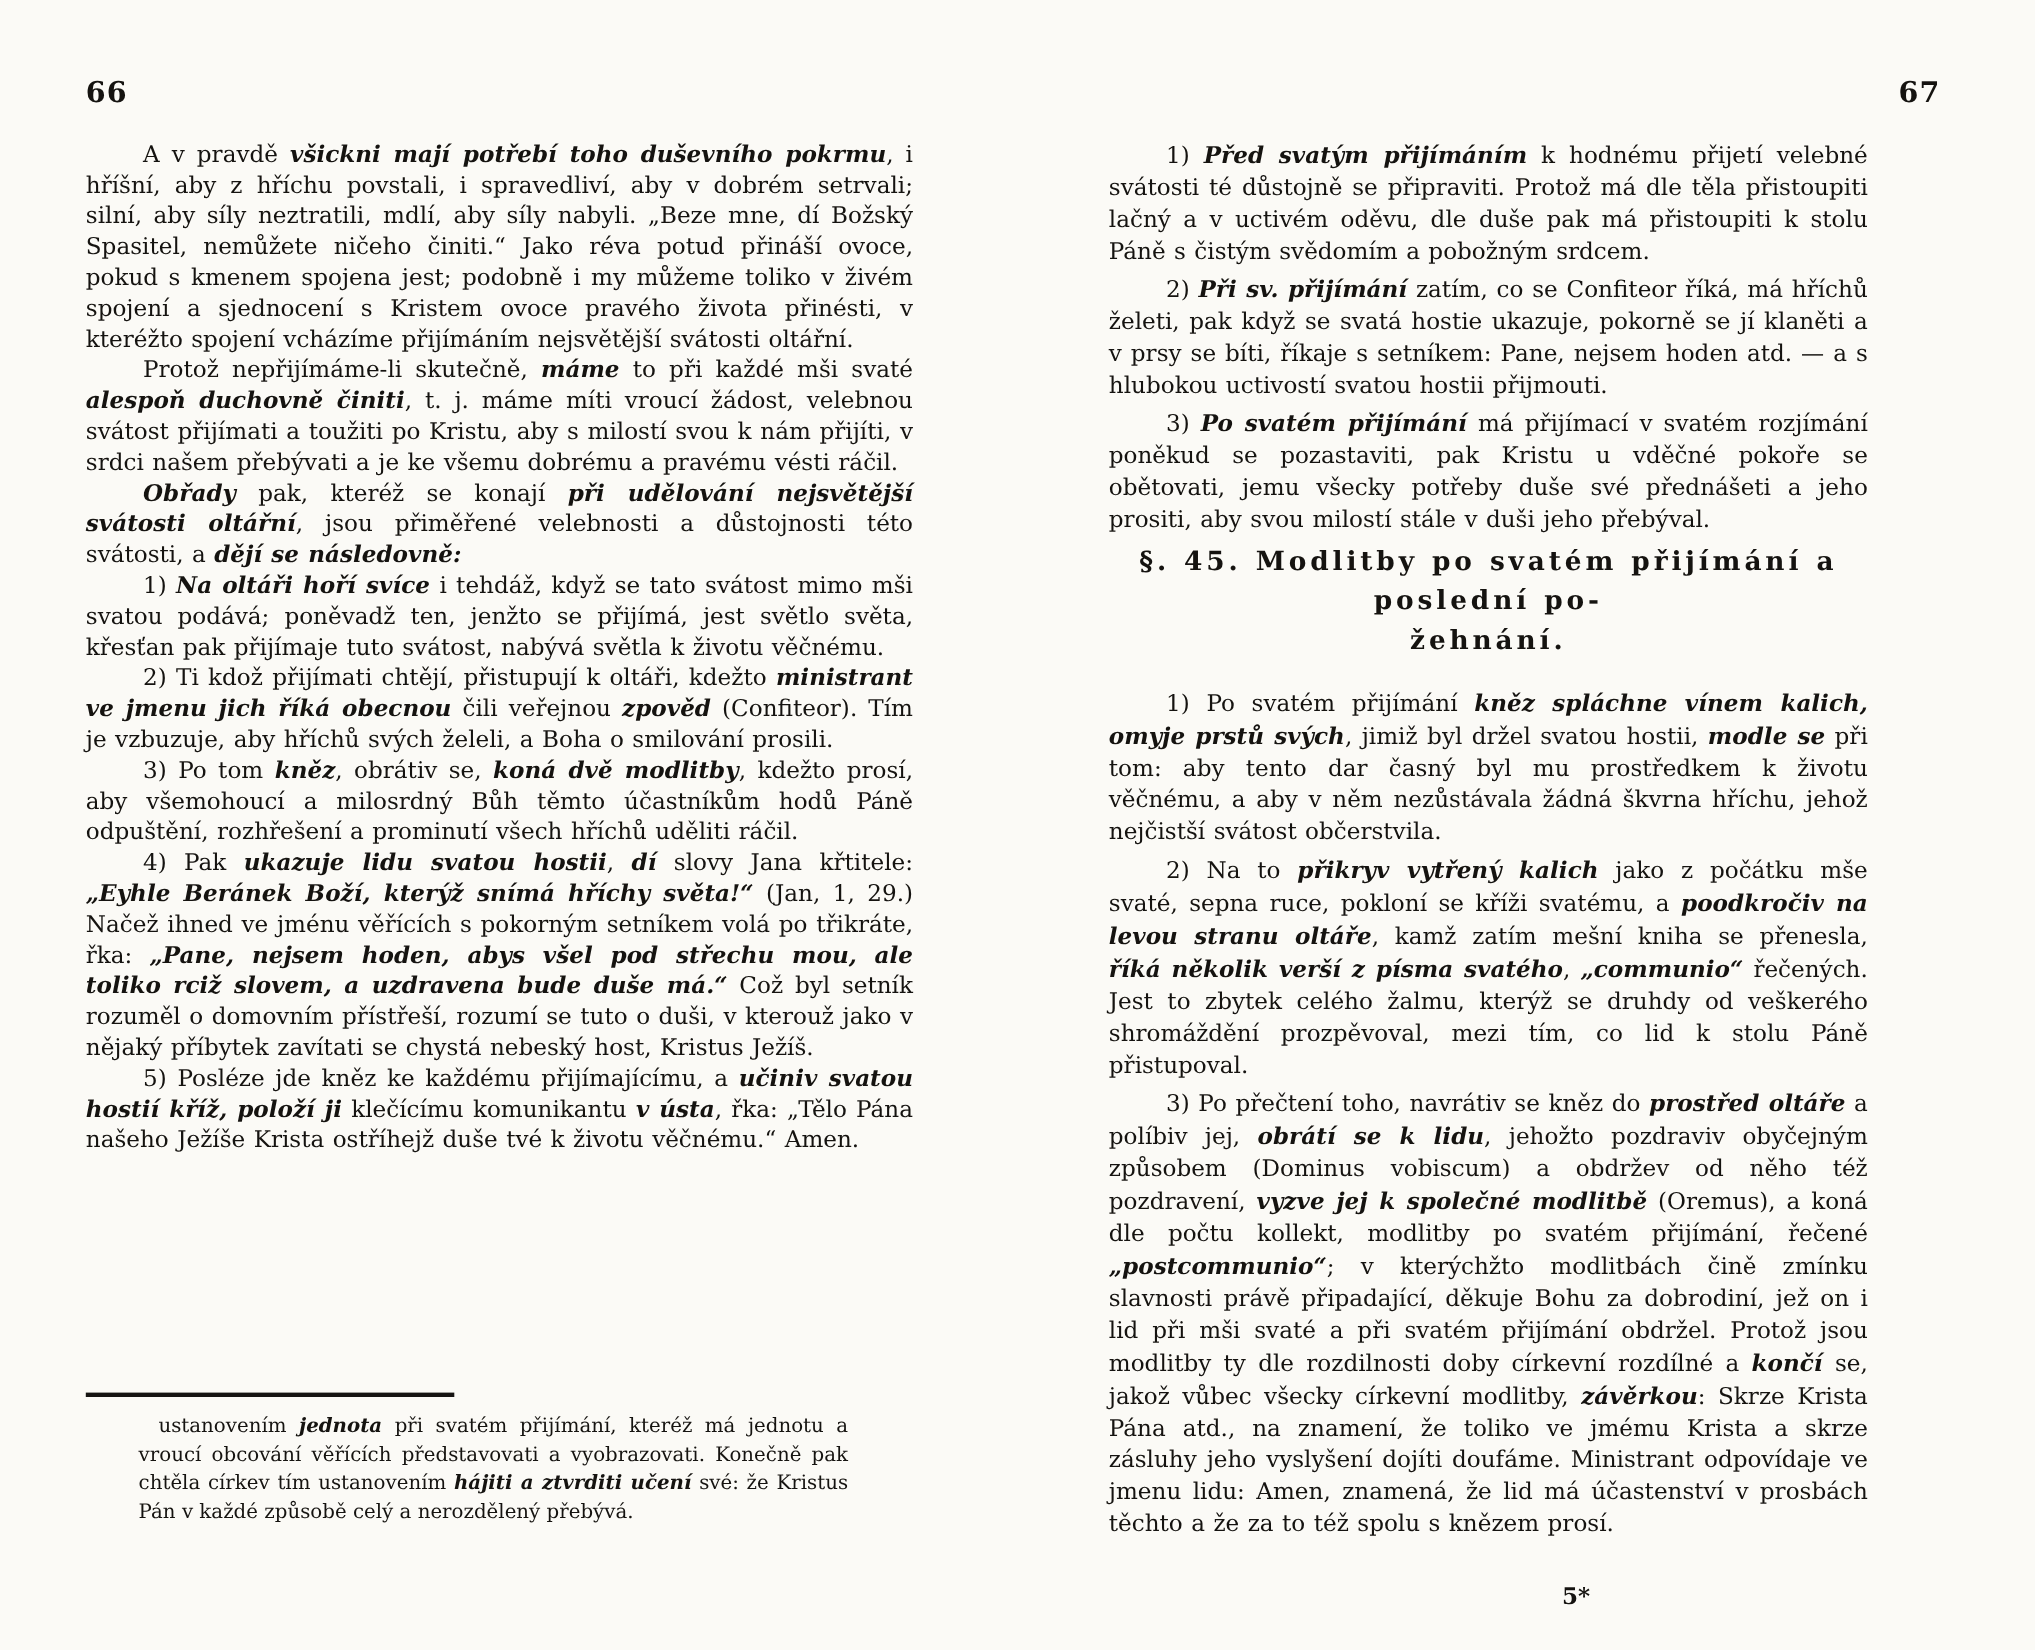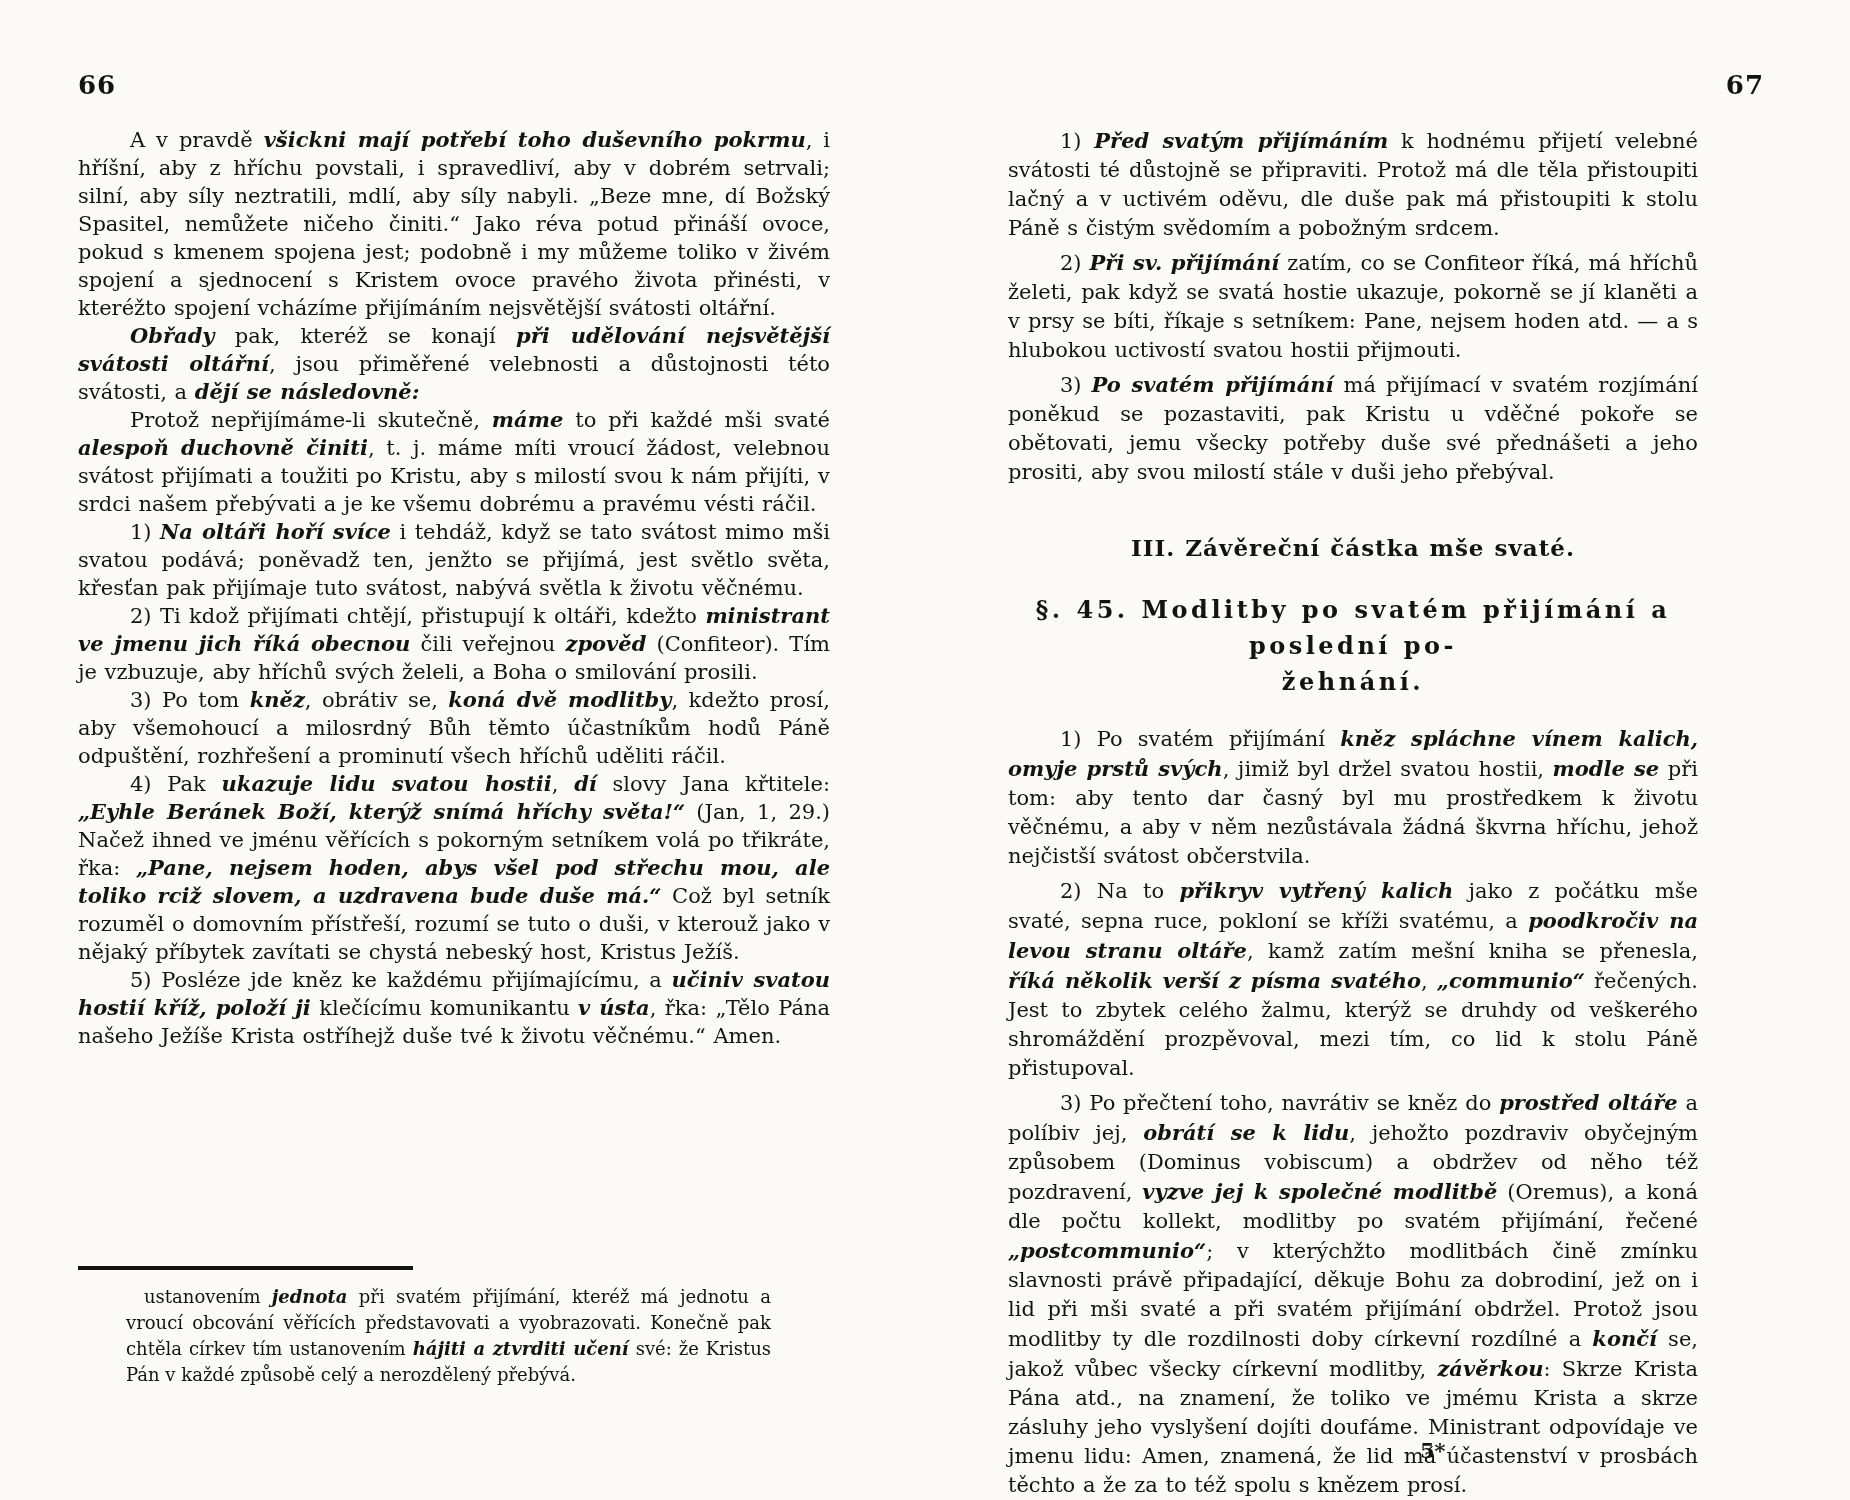--- a/index.html
+++ b/index.html
@@ -83,22 +83,22 @@
     font-weight: bold;
   }
 </style>
 </head>
 <body>
 
 <div class="page" id="left-page">
   <div class="page-number">66</div>
   <div class="page-body">
       <p class="para indent"><span>A v pravdě </span><span class="em">všickni mají potřebí toho duševního pokrmu</span><span>, i hříšní, aby z hříchu povstali, i spravedliví, aby v dobrém setrvali; silní, aby síly neztratili, mdlí, aby síly nabyli. „Beze mne, dí Božský Spasitel, nemůžete ničeho činiti.“ Jako réva potud přináší ovoce, pokud s kmenem spojena jest; podobně i my můžeme toliko v živém spojení a sjednocení s Kristem ovoce pravého života přinésti, v kteréžto spojení vcházíme přijímáním nejsvětější svátosti oltářní.</span></p>
+      <p class="para indent"><span>Protož nepřijímáme-li skutečně, </span><span class="em">máme</span><span> to při každé mši svaté </span><span class="em">alespoň duchovně činiti</span><span>, t. j. máme míti vroucí žádost, velebnou svátost přijímati a toužiti po Kristu, aby s milostí svou k nám přijíti, v srdci našem přebývati a je ke všemu dobrému a pravému vésti ráčil.</span></p>
       <p class="para indent"><span class="em">Obřady</span><span> pak, kteréž se konají </span><span class="em">při udělování nejsvětější svátosti oltářní</span><span>, jsou přiměřené velebnosti a důstojnosti této svátosti, a </span><span class="em">dějí se následovně:</span></p>
-      <p class="para indent"><span>Protož nepřijímáme-li skutečně, </span><span class="em">máme</span><span> to při každé mši svaté </span><span class="em">alespoň duchovně činiti</span><span>, t. j. máme míti vroucí žádost, velebnou svátost přijímati a toužiti po Kristu, aby s milostí svou k nám přijíti, v srdci našem přebývati a je ke všemu dobrému a pravému vésti ráčil.</span></p>
       <p class="para indent"><span>1) </span><span class="em">Na oltáři hoří svíce</span><span> i tehdáž, když se tato svátost mimo mši svatou podává; poněvadž ten, jenžto se přijímá, jest světlo světa, křesťan pak přijímaje tuto svátost, nabývá světla k životu věčnému.</span></p>
       <p class="para indent"><span>2) Ti kdož přijímati chtějí, přistupují k oltáři, kdežto </span><span class="em">ministrant ve jmenu jich říká obecnou</span><span> čili veřejnou </span><span class="em">zpověd</span><span> (Confiteor). Tím je vzbuzuje, aby hříchů svých želeli, a Boha o smilování prosili.</span></p>
       <p class="para indent"><span>3) Po tom </span><span class="em">kněz</span><span>, obrátiv se, </span><span class="em">koná dvě modlitby</span><span>, kdežto prosí, aby všemohoucí a milosrdný Bůh těmto účastníkům hodů Páně odpuštění, rozhřešení a prominutí všech hříchů uděliti ráčil.</span></p>
       <p class="para indent"><span>4) Pak </span><span class="em">ukazuje lidu svatou hostii</span><span>, </span><span class="em">dí</span><span> slovy Jana křtitele: </span><span class="em">„Eyhle Beránek Boží, kterýž snímá hříchy světa!“</span><span> (Jan, 1, 29.) Načež ihned ve jménu věřících s pokorným setníkem volá po třikráte, řka: </span><span class="em">„Pane, nejsem hoden, abys všel pod střechu mou, ale toliko rciž slovem, a uzdravena bude duše má.“</span><span> Což byl setník rozuměl o domovním přístřeší, rozumí se tuto o duši, v kterouž jako v nějaký příbytek zavítati se chystá nebeský host, Kristus Ježíš.</span></p>
       <p class="para indent"><span>5) Posléze jde kněz ke každému přijímajícímu, a </span><span class="em">učiniv svatou hostií kříž, položí ji</span><span> klečícímu komunikantu </span><span class="em">v ústa</span><span>, řka: „Tělo Pána našeho Ježíše Krista ostříhejž duše tvé k životu věčnému.“ Amen.</span></p>
     </div>
   <div class="footnote">
     <div class="footnote-rule"></div>
     <div class="footnote-body">
         <p class="para indent"><span>ustanovením </span><span class="em">jednota</span><span> při svatém přijímání, kteréž má jednotu a vroucí obcování věřících představovati a vyobrazovati. Konečně pak chtěla církev tím ustanovením </span><span class="em">hájiti a ztvrditi učení</span><span> své: že Kristus Pán v každé způsobě celý a nerozdělený přebývá.</span></p>
@@ -107,21 +107,20 @@
 </div>
 
 <div class="page" id="right-page">
   <div class="page-number">67</div>
   <div class="page-body">
     <div>
         <p class="para indent"><span>1) </span><span class="em">Před svatým přijímáním</span><span> k hodnému přijetí velebné svátosti té důstojně se připraviti. Protož má dle těla přistoupiti lačný a v uctivém oděvu, dle duše pak má přistoupiti k stolu Páně s čistým svědomím a pobožným srdcem.</span></p>
         <p class="para indent"><span>2) </span><span class="em">Při sv. přijímání</span><span> zatím, co se Confiteor říká, má hříchů želeti, pak když se svatá hostie ukazuje, pokorně se jí klaněti a v prsy se bíti, říkaje s setníkem: Pane, nejsem hoden atd. — a s hlubokou uctivostí svatou hostii přijmouti.</span></p>
         <p class="para indent"><span>3) </span><span class="em">Po svatém přijímání</span><span> má přijímací v svatém rozjímání poněkud se pozastaviti, pak Kristu u vděčné pokoře se obětovati, jemu všecky potřeby duše své přednášeti a jeho prositi, aby svou milostí stále v duši jeho přebýval.</span></p>
       </div>
-    <div class="chapter-heading">III. Závěreční částka mše svaté.</div>
     <div class="section-heading">
         <div>§. 45. Modlitby po svatém přijímání a poslední po-</div>
         <div>žehnání.</div>
       </div>
     <div>
         <p class="para indent"><span>1) Po svatém přijímání </span><span class="em">kněz spláchne vínem kalich, omyje prstů svých</span><span>, jimiž byl držel svatou hostii, </span><span class="em">modle se</span><span> při tom: aby tento dar časný byl mu prostředkem k životu věčnému, a aby v něm nezůstávala žádná škvrna hříchu, jehož nejčistší svátost občerstvila.</span></p>
         <p class="para indent"><span>2) Na to </span><span class="em">přikryv vytřený kalich</span><span> jako z počátku mše svaté, sepna ruce, pokloní se kříži svatému, a </span><span class="em">poodkročiv na levou stranu oltáře</span><span>, kamž zatím mešní kniha se přenesla, </span><span class="em">říká několik verší z písma svatého</span><span>, </span><span class="em">„communio“</span><span> řečených. Jest to zbytek celého žalmu, kterýž se druhdy od veškerého shromáždění prozpěvoval, mezi tím, co lid k stolu Páně přistupoval.</span></p>
         <p class="para indent"><span>3) Po přečtení toho, navrátiv se kněz do </span><span class="em">prostřed oltáře</span><span> a políbiv jej, </span><span class="em">obrátí se k lidu</span><span>, jehožto pozdraviv obyčejným způsobem (Dominus vobiscum) a obdržev od něho též pozdravení, </span><span class="em">vyzve jej k společné modlitbě</span><span> (Oremus), a koná dle počtu kollekt, modlitby po svatém přijímání, řečené </span><span class="em">„postcommunio“</span><span>; v kterýchžto modlitbách čině zmínku slavnosti právě připadající, děkuje Bohu za dobrodiní, jež on i lid při mši svaté a při svatém přijímání obdržel. Protož jsou modlitby ty dle rozdilnosti doby církevní rozdílné a </span><span class="em">končí</span><span> se, jakož vůbec všecky církevní modlitby, </span><span class="em">závěrkou</span><span>: Skrze Krista Pána atd., na znamení, že toliko ve jmému Krista a skrze zásluhy jeho vyslyšení dojíti doufáme. Ministrant odpovídaje ve jmenu lidu: Amen, znamená, že lid má účastenství v prosbách těchto a že za to též spolu s knězem prosí.</span></p>
       </div>
   </div>

